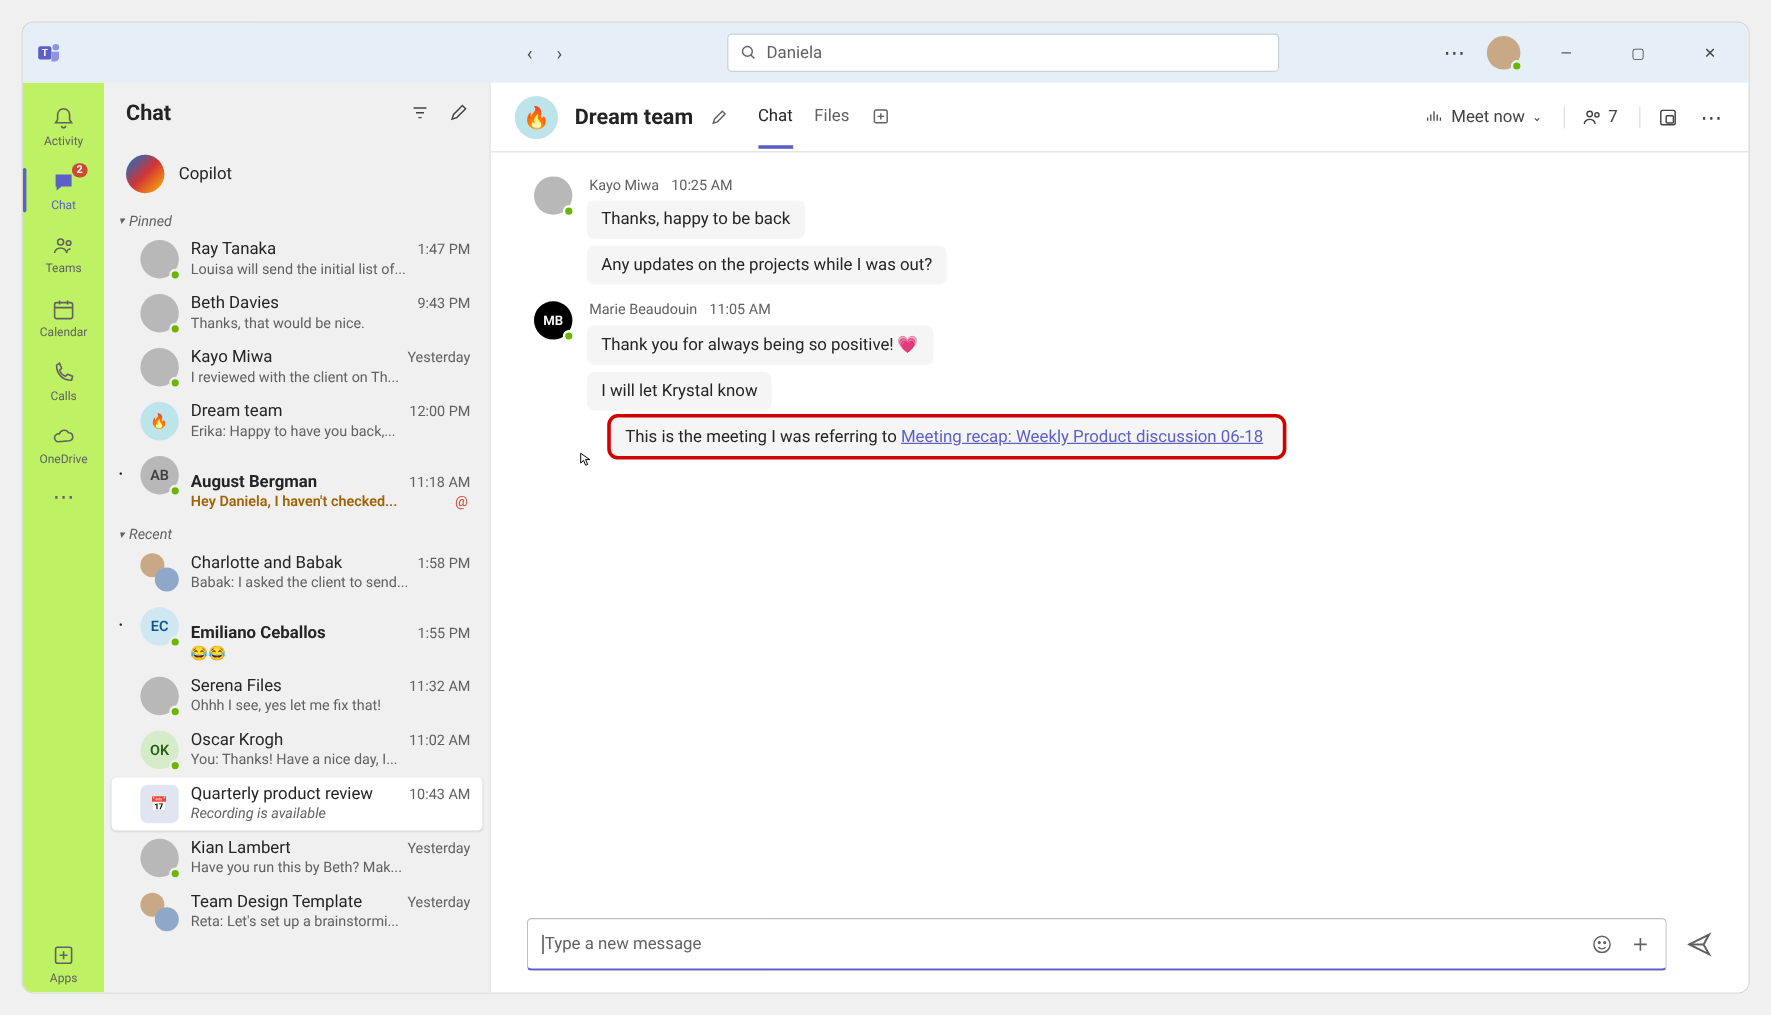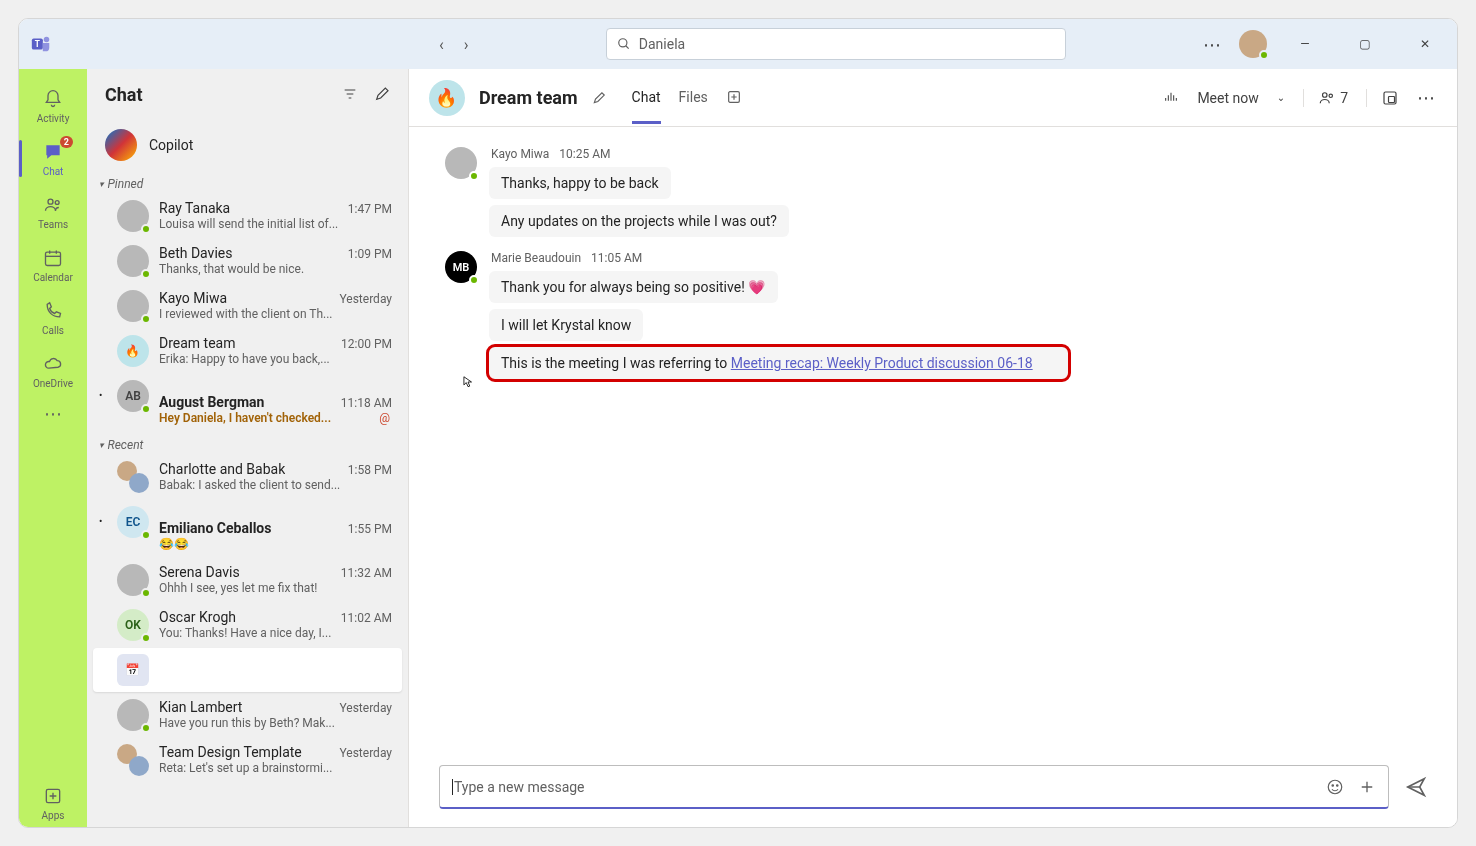--- a/index.html
+++ b/index.html
@@ -54,32 +54,32 @@
   .main { flex:1;display:flex;flex-direction:column;min-width:0;background:#fff;}
   .chat-header{height:58px;border-bottom:1px solid #e1dfdd;display:flex;align-items:center;padding:0 20px;gap:14px;}
   .ch-avatar{width:36px;height:36px;border-radius:50%;background:#bde4ea;display:flex;align-items:center;justify-content:center;font-size:18px;}
   .ch-title{font-size:18px;font-weight:700;color:#242424;}
   .ch-edit{color:#616161;cursor:pointer;}
   .tabs{display:flex;gap:18px;margin-left:12px;font-size:14px;color:#616161;}
   .tab{cursor:pointer;padding:18px 0 16px;border-bottom:3px solid transparent;}
   .tab.active{color:#242424;border-bottom-color:#5b5fc7;}
   .tab.add{padding-top:18px;}
   .ch-right{margin-left:auto;display:flex;align-items:center;gap:18px;color:#424242;font-size:14px;}
-  .meet-btn{display:flex;align-items:center;gap:18px;cursor:pointer;}
+  .meet-btn{display:flex;align-items:center;gap:6px;cursor:pointer;}
   .people{display:flex;align-items:center;gap:4px;border-left:1px solid #e1dfdd;padding-left:14px;}
   .divider-r{border-left:1px solid #e1dfdd;padding-left:14px;display:flex;align-items:center;}
 
   .messages{flex:1;overflow:auto;padding:20px 36px 6px;}
   .msg-group{display:flex;gap:12px;margin-bottom:14px;align-items:flex-start;}
   .msg-av{width:32px;height:32px;border-radius:50%;background:#b8b8b8;flex-shrink:0;position:relative;display:flex;align-items:center;justify-content:center;font-size:11px;font-weight:600;}
   .msg-av .pr{position:absolute;right:-2px;bottom:-2px;width:10px;height:10px;border-radius:50%;background:#6bb700;border:2px solid #fff;}
   .msg-col{display:flex;flex-direction:column;gap:6px;}
   .msg-meta{font-size:12px;color:#616161;display:flex;gap:10px;padding-left:2px;}
   .bubble{background:#f5f5f5;border-radius:6px;padding:8px 12px;font-size:14px;color:#242424;align-self:flex-start;}
-  .bubble.highlight{outline:3px solid #d30000;outline-offset:0;padding-right:35px;}
+  .bubble.highlight{outline:3px solid #d30000;outline-offset:0;padding-right:16px;margin-left:20px;}
   .bubble a{color:#5b5fc7;text-decoration:underline;}
   
   .compose-wrap{padding:12px 30px 18px;display:flex;align-items:center;gap:16px;}
   .compose{flex:1;height:44px;border:1px solid #bdbdbd;border-bottom:2px solid #5b5fc7;border-radius:4px;display:flex;align-items:center;padding:0 12px;color:#616161;font-size:14px;}
   .compose .right{margin-left:auto;display:flex;gap:14px;color:#616161;}
   .send{color:#616161;cursor:pointer;display:flex;}
 
   svg{display:block;}
 </style>
 </head>
@@ -235,21 +235,21 @@
             </div>
           </div>
           <div class="item">
             <div class="dot"></div>
             <div class="av">
               <div class="pr"></div>
             </div>
             <div class="txt">
               <div class="line1">
                 <div class="nm">Beth Davies</div>
-                <div class="tm">1:09 PM</div>
+                <div class="tm">9:43 PM</div>
               </div>
               <div class="prev">Thanks, that would be nice.</div>
             </div>
           </div>
           <div class="item">
             <div class="dot"></div>
             <div class="av">
               <div class="pr"></div>
             </div>
             <div class="txt">
@@ -313,40 +313,47 @@
               <div class="prev">😂😂</div>
             </div>
           </div>
           <div class="item">
             <div class="dot"></div>
             <div class="av">
               <div class="pr"></div>
             </div>
             <div class="txt">
               <div class="line1">
-                <div class="nm">Serena Davis</div>
+                <div class="nm">Serena Files</div>
                 <div class="tm">11:32 AM</div>
               </div>
               <div class="prev">Ohhh I see, yes let me fix that!</div>
             </div>
           </div>
           <div class="item">
             <div class="dot"></div>
             <div class="av" style="background: rgb(212, 236, 199); color: rgb(42, 96, 23);">OK<div class="pr"></div></div>
             <div class="txt">
               <div class="line1">
                 <div class="nm">Oscar Krogh</div>
                 <div class="tm">11:02 AM</div>
               </div>
               <div class="prev">You: Thanks! Have a nice day, I...</div>
             </div>
           </div>
           <div class="item selected">
             <div class="dot"></div>
             <div class="av" style="background: rgb(225, 229, 242); border-radius: 6px;">📅</div>
+            <div class="txt">
+              <div class="line1">
+                <div class="nm">Quarterly product review</div>
+                <div class="tm">10:43 AM</div>
+              </div>
+              <div class="prev" style="font-style: italic;">Recording is available</div>
+            </div>
           </div>
           <div class="item">
             <div class="dot"></div>
             <div class="av">
               <div class="pr"></div>
             </div>
             <div class="txt">
               <div class="line1">
                 <div class="nm">Kian Lambert</div>
                 <div class="tm">Yesterday</div>

